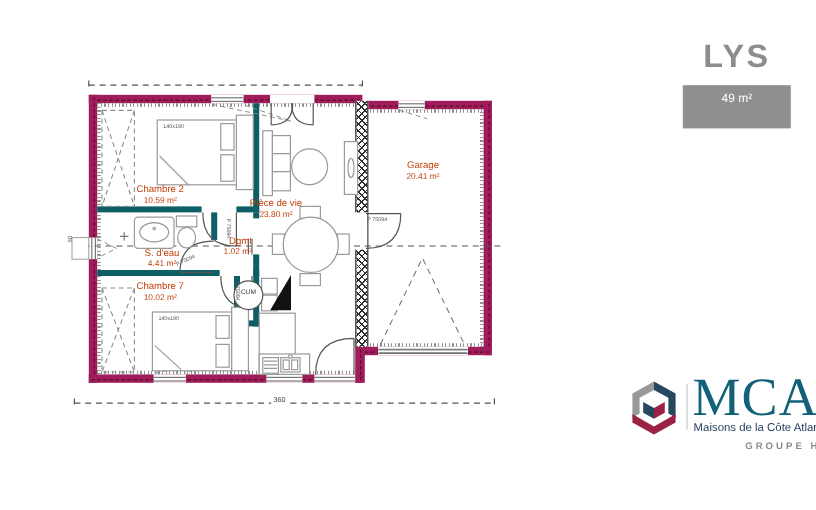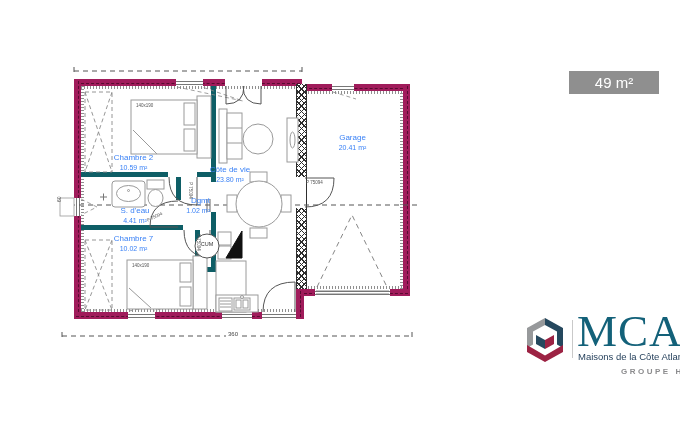--- a/index.html
+++ b/index.html
@@ -15,43 +15,44 @@
   .ins-h{position:absolute;background:repeating-linear-gradient(90deg,#8f8f8f 0 1px,transparent 1px 3px);}
   .ins-v{position:absolute;background:repeating-linear-gradient(0deg,#8f8f8f 0 1px,transparent 1px 3px);}
   
   .xw{position:absolute;background:
       repeating-linear-gradient(45deg,#2e2e2e 0 1px,transparent 1px 4px),
       repeating-linear-gradient(-45deg,#2e2e2e 0 1px,transparent 1px 4px),#fff;
       border-left:1px solid #2e2e2e;border-right:1px solid #2e2e2e;}
   .open{position:absolute;background:#fff;}
   .glass-h{position:absolute;left:0;right:0;top:2px;height:2px;border-top:1px solid #777;border-bottom:1px solid #777;}
   .glass-v{position:absolute;top:0;bottom:0;left:2px;width:2px;border-left:1px solid #777;border-right:1px solid #777;}
-  .room-label{position:absolute;text-align:center;color:#3b82f6;line-height:1.3;}
+  .room-label{position:absolute;text-align:center;color:#c2410c;line-height:1.3;}
   .room-label .nm{display:block;font-size:8px;}
   .room-label .ar{display:block;font-size:7px;}
   .tiny{position:absolute;font-size:4.5px;color:#555;white-space:nowrap;}
   .dimlbl{position:absolute;font-size:6px;color:#444;background:#fff;padding:0 2px;}
   #plan-title{position:absolute;left:569px;top:32px;width:90px;text-align:center;
       font-size:27px;font-weight:bold;color:#8D8D8D;letter-spacing:2px;}
-  #area-badge{position:absolute;left:569px;top:71px;width:90px;height:23px;background:#8F8F8F;
-      color:#fff;font-size:15px;text-align:center;line-height:23px;}
+  #area-badge{position:absolute;left:569px;top:71px;width:90px;height:36px;background:#8F8F8F;
+      color:#fff;font-size:10px;text-align:center;line-height:23px;}
   #logo-brand{position:absolute;left:577px;top:309px;font-family:"Liberation Serif",serif;
       font-size:45px;line-height:1;color:#136179;letter-spacing:1px;white-space:nowrap;}
   #logo-tagline{position:absolute;left:578px;top:351px;font-size:9.5px;color:#1F3B57;white-space:nowrap;}
   #logo-group{position:absolute;left:621px;top:367px;font-size:8px;font-weight:bold;
       color:#8C8C8E;letter-spacing:2.5px;white-space:nowrap;}
   #logo-divider{position:absolute;left:572px;top:320px;width:1px;height:38px;background:#C9C9C9;}
   svg{display:block;}
   #draw{position:absolute;left:0;top:0;pointer-events:none;}
 </style>
 </head>
 <body>
 
 <div id="canvas">
 
+  <div id="plan-title">LYS</div>
   <div id="area-badge">49 m²</div>
 
   <div id="plan">
 
     <div class="w h" style="left:74px;top:79px;width:228px;height:7px;"></div>
     <div class="w v" style="left:74px;top:79px;width:7px;height:240px;"></div>
     <div class="w h" style="left:74px;top:312px;width:228px;height:7px;"></div>
     <div class="w h" style="left:302px;top:84px;width:108px;height:7px;"></div>
     <div class="w v" style="left:403px;top:84px;width:7px;height:212px;"></div>
     <div class="w h" style="left:302px;top:289px;width:108px;height:7px;"></div>
@@ -222,21 +223,21 @@
     </div>
     <div class="room-label" style="left:165px;top:196px;width:45px;text-align:right;">
       <span class="nm">Dgmt</span>
       <span class="ar">1.02 m²</span>
     </div>
     <div class="room-label" style="left:96px;top:234px;width:75px;">
       <span class="nm">Chambre 7</span>
       <span class="ar">10.02 m²</span>
     </div>
     <div class="room-label" style="left:190px;top:165px;width:80px;">
-      <span class="nm">Côte de vie</span>
+      <span class="nm">Pièce de vie</span>
       <span class="ar">23.80 m²</span>
     </div>
     <div class="room-label" style="left:315px;top:133px;width:75px;">
       <span class="nm">Garage</span>
       <span class="ar">20.41 m²</span>
     </div>
 
     <div class="tiny" style="left:196px;top:241px;width:22px;text-align:center;font-size:5.5px;color:#333;">CUM</div>
     <div class="tiny" style="left:136px;top:103px;">140x190</div>
     <div class="tiny" style="left:132px;top:263px;">140x190</div>

